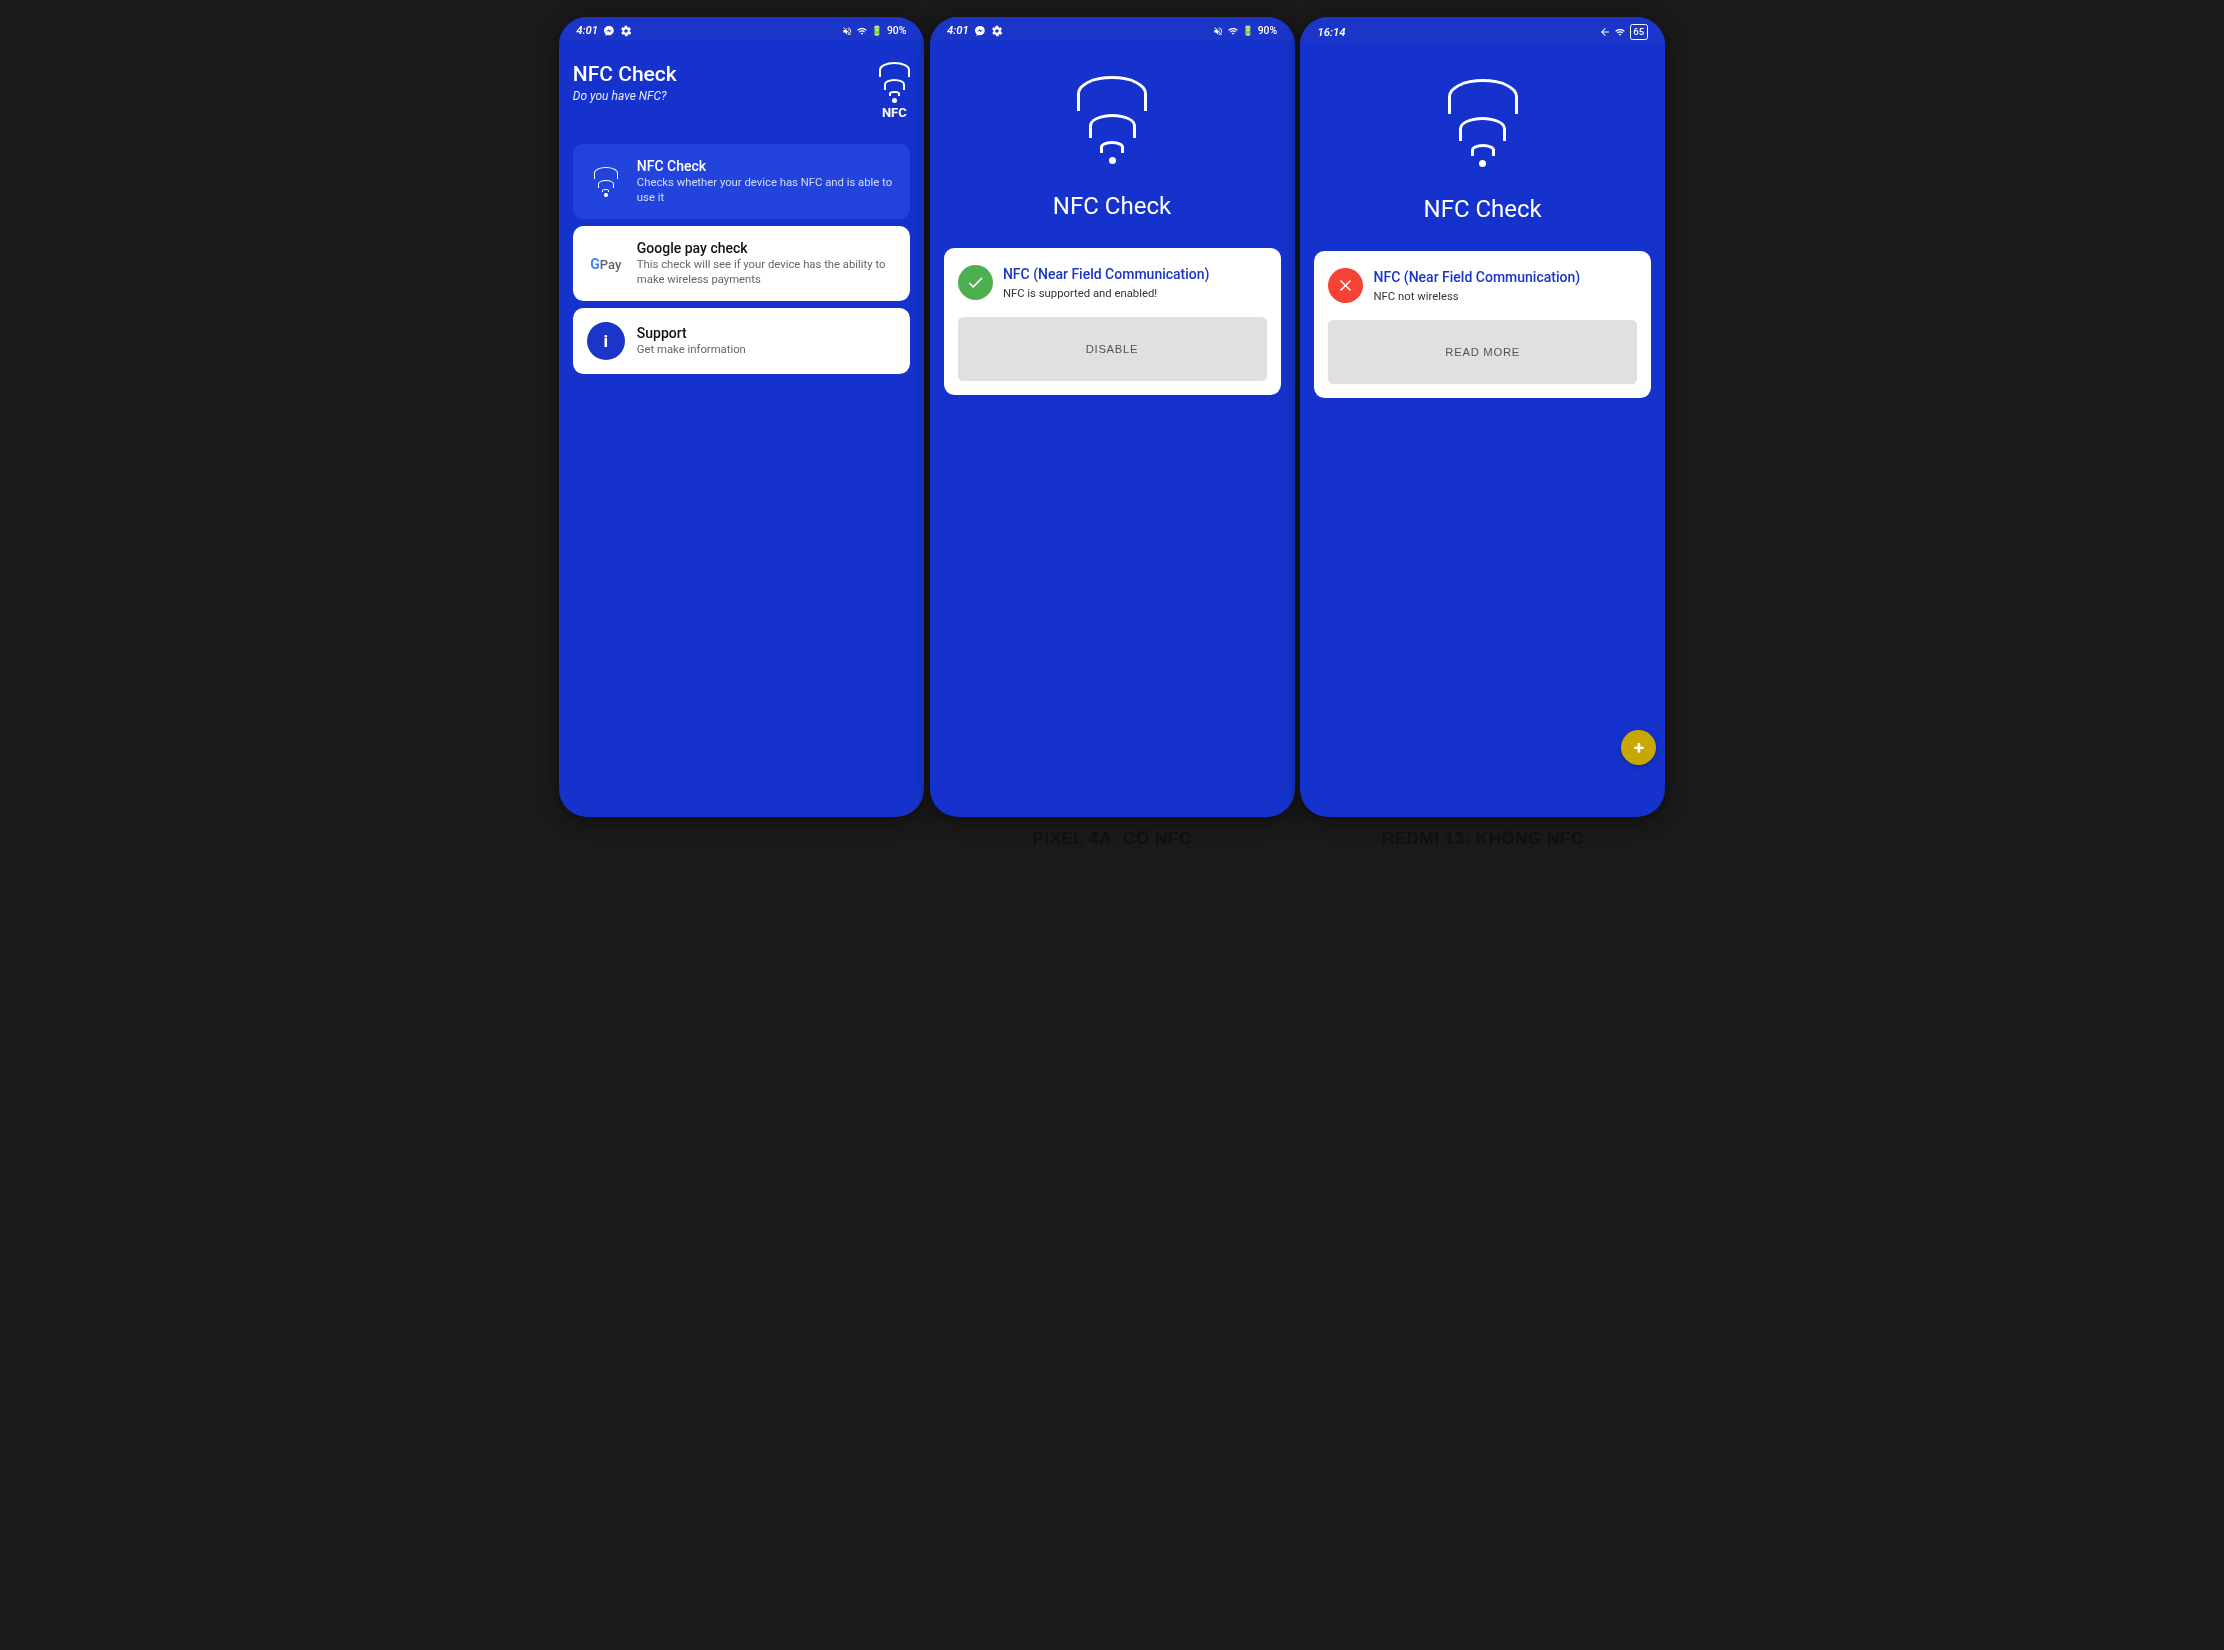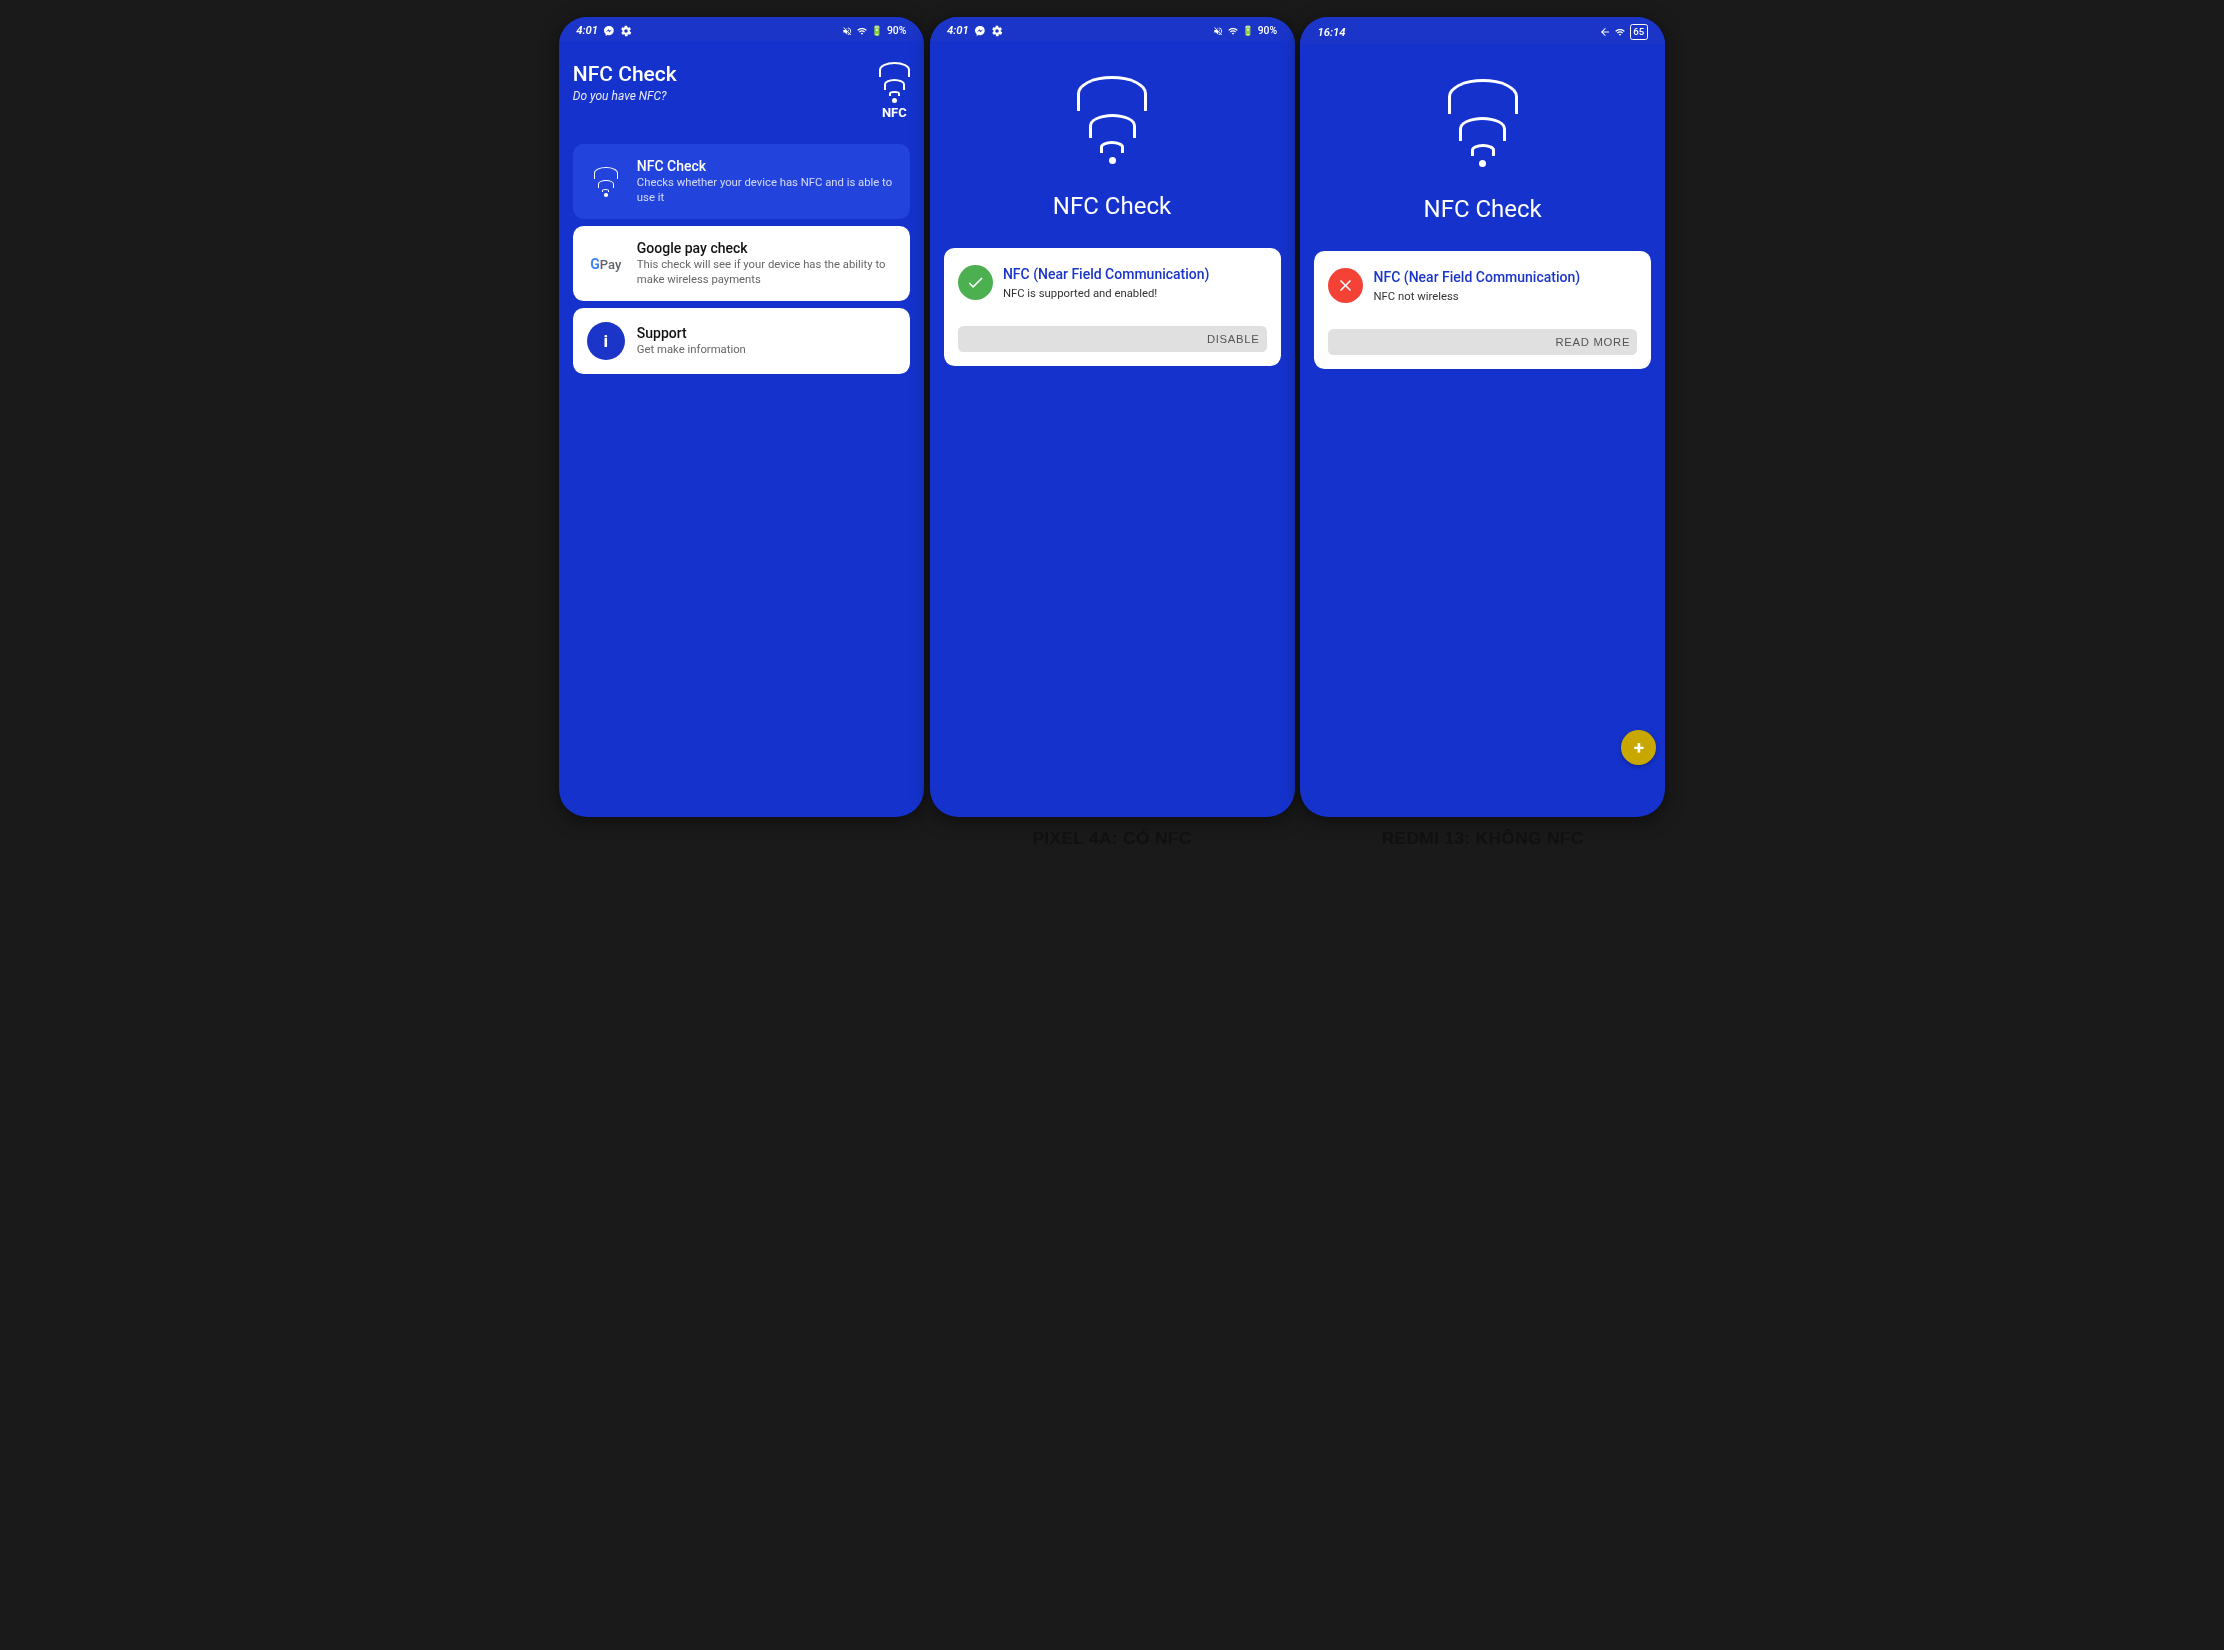--- a/index.html
+++ b/index.html
@@ -222,21 +222,21 @@
       background: white;
       border-radius: 10.4px;
       padding: 17.4px 14px 14px;
       width: 100%;
     }
 
     .result-row {
       display: flex;
       align-items: flex-start;
       gap: 10.4px;
-      margin-bottom: 22px;
+      margin-bottom: 13px;
     }
 
     .result-icon {
       width: 35px;
       height: 35px;
       border-radius: 50%;
       display: flex;
       align-items: center;
       justify-content: center;
       flex-shrink: 0;
@@ -265,30 +265,29 @@
     .result-text p {
       color: #333;
       font-size: 11.3px;
       margin-top: 3.5px;
     }
 
     .result-button {
       background: #e0e0e0;
       border: none;
       border-radius: 5.2px;
-      padding: 7px;
+      padding: 26px;
       width: 100%;
       font-size: 11.3px;
       font-weight: 500;
       color: #555;
       letter-spacing: 0.7px;
       text-transform: uppercase;
       cursor: pointer;
       margin-top: 3.5px;
-      text-align: right;
     }
 
     
     .fab-button {
       position: absolute;
       bottom: 52px;
       right: 8.7px;
       width: 35px;
       height: 35px;
       background: #c8a800;

